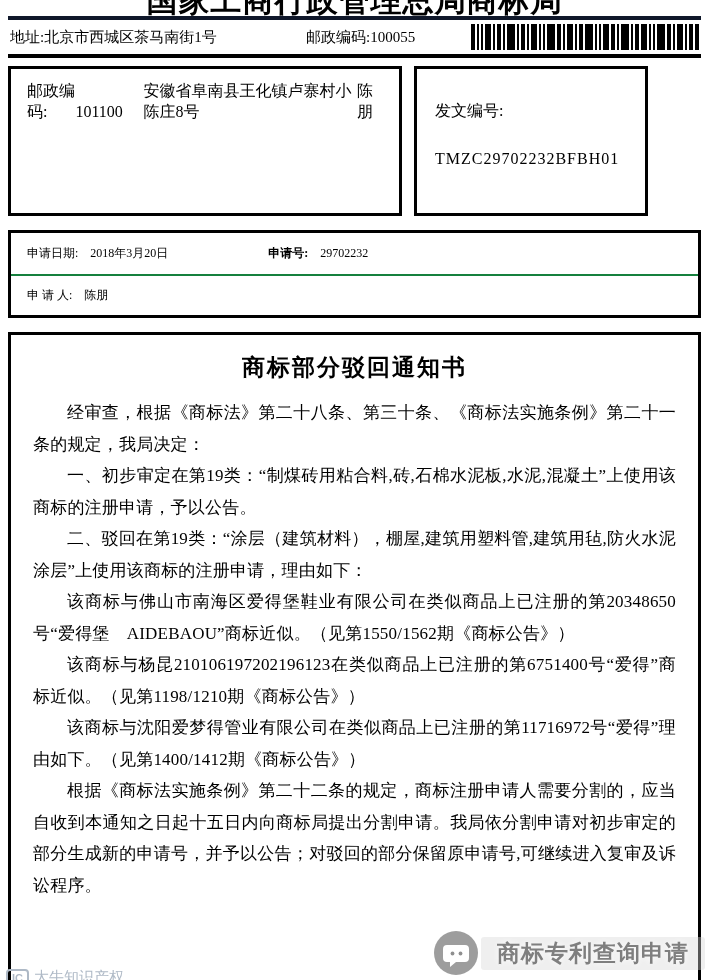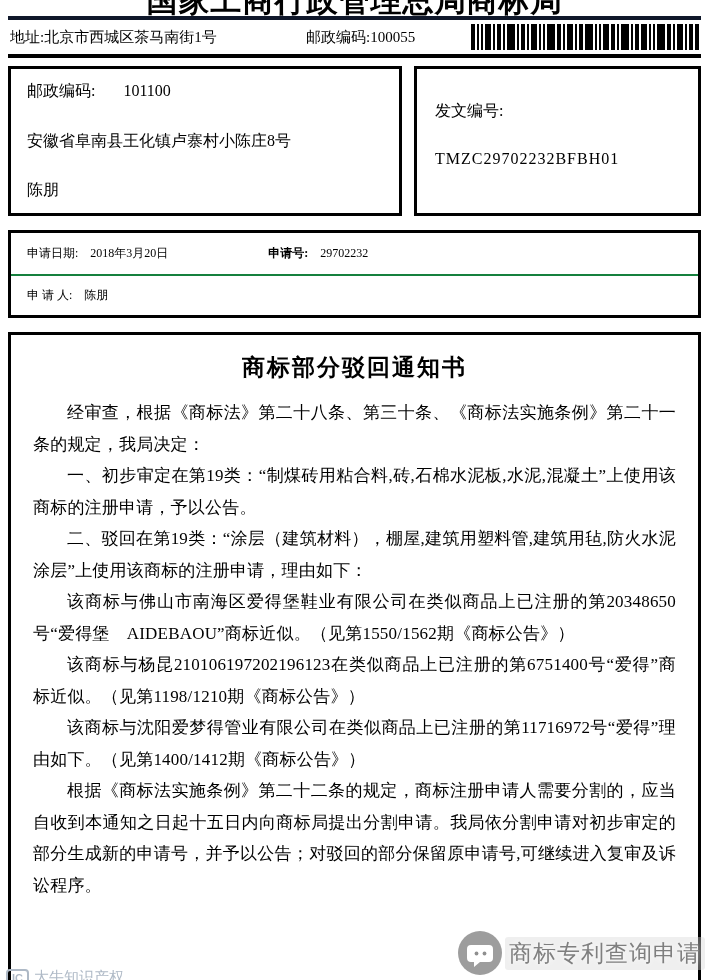--- a/index.html
+++ b/index.html
@@ -22,24 +22,24 @@
   }
   .addr { width:296px; }
   .post { flex:0 0 auto; }
   .barcode { margin-left:auto; display:block; }
 
   
   .box { border:3px solid #000; background:#fff; }
   .boxes { margin-top:8px; display:flex; gap:12px; }
   .recipient-box {
     width:394px; height:150px; padding:12px 16px;
-    display:flex; flex-direction:column; justify-content:space-between; font-size:16px;
+    display:flex; flex-direction:row; justify-content:space-between; font-size:16px;
   }
   .recipient-box .val { margin-left:28px; }
-  .docnum-box { width:287px; height:150px; padding:16px 18px; font-size:16px; }
+  .docnum-box { width:234px; height:150px; padding:16px 18px; font-size:16px; }
   .docnum-label { margin-top:16px; }
   .docnum-val { margin-top:28px; letter-spacing:1px; }
 
   .app-box { margin-top:14px; }
   .app-row { height:41px; display:flex; align-items:center; padding:0 16px; font-size:12px; }
   .app-row .val { margin-left:12px; }
   .appnum-label { margin-left:100px;font-weight:bold; }
   .app-row2 { border-top:2px solid #15803d; }
 
   
@@ -61,22 +61,22 @@
   .wm-logo {
     display:inline-block; border:2px solid #aeb9c6; border-radius:4px;
     font-size:11px; font-weight:700; padding:1px 4px; color:#aeb9c6;
     font-family:"Liberation Sans",sans-serif;
   }
   .wm-right {
     position:absolute; right:4px; bottom:4px; display:flex; align-items:center;
     gap:2px; z-index:5;
   }
   .wm-right-text {
-    font-size:23px; font-weight:400; color:#7f7f7f; letter-spacing:1px;
-    background:rgba(215,215,215,0.40); border-radius:3px; padding:1px 4px;
+    font-size:23px; font-weight:700; color:#7f7f7f; letter-spacing:1px;
+    background:rgba(215,215,215,0.40); border-radius:3px; padding:1px 16px;
     text-shadow:0 0 6px #ffffff; white-space:nowrap;
     font-family:"Liberation Sans",sans-serif;
   }
 </style>
 </head>
 <body>
 
 <div class="page">
 
   <div class="title-clip">

